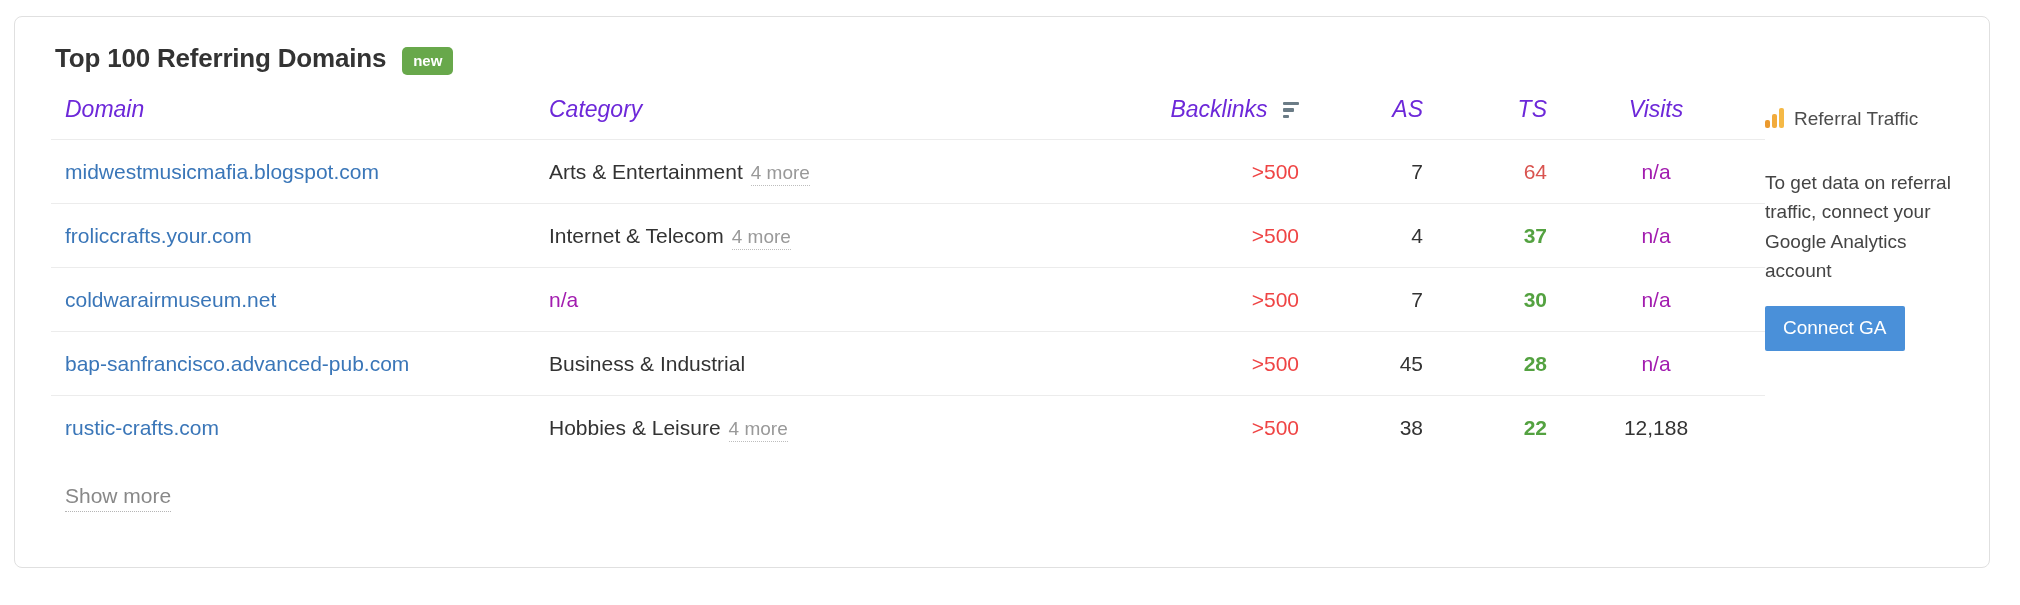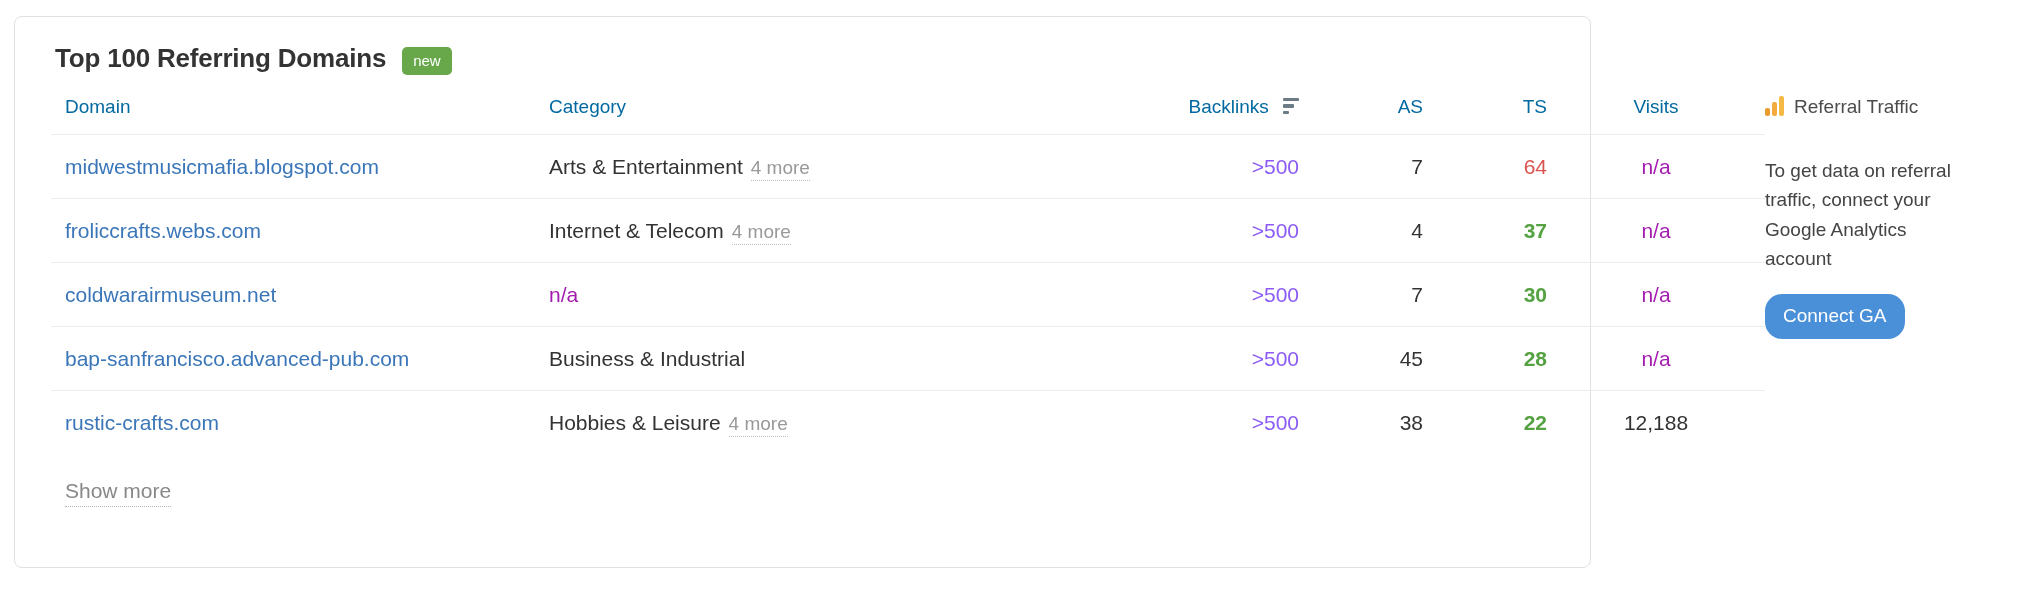--- a/index.html
+++ b/index.html
@@ -12,21 +12,21 @@
   }
   body {
     font-family: "Liberation Sans", sans-serif;
     -webkit-font-smoothing: antialiased;
   }
 
   .card {
     position: absolute;
     left: 14px;
     top: 16px;
-    width: 1577px;
+    width: 1976px;
     height: 552px;
     background: #fff;
     border: 1px solid #e0e0e0;
     border-radius: 8px;
     box-sizing: border-box;
   }
 
   
   .card-head {
     display: flex;
@@ -37,46 +37,47 @@
     font-size: 26px;
     font-weight: bold;
     color: #333333;
     letter-spacing: -0.2px;
   }
   .badge-new {
     margin-left: 16px;
     background: #68a84b;
     color: #ffffff;
     font-size: 15px;
-    font-weight: normal;
+    font-weight: bold;
     line-height: 1;
     padding: 6px 11px 7px;
     border-radius: 5px;
     position: relative;
     top: 2px;
   }
 
   
   .table-wrap {
     position: relative;
     margin-top: 22px;
   }
   table.domains {
     border-collapse: collapse;
     width: 1690px;
     margin-left: 36px;
     table-layout: fixed;
   }
   table.domains th {
-    font-size: 19px;
+    font-size: 23px;
     font-weight: normal;
-    color: #0369a1;
+    color: #6d28d9;
     padding: 0 0 16px 0;
     vertical-align: bottom;
     white-space: nowrap;
+    font-style: italic;
   }
   table.domains td {
     font-size: 21px;
     color: #333333;
     padding: 0;
     height: 63px;
     vertical-align: middle;
     border-top: 1px solid #ececec;
     white-space: nowrap;
   }
@@ -86,21 +87,21 @@
   .col-as       { width: 110px;  text-align: right; padding-right: 14px !important; }
   .col-ts       { width: 110px;  text-align: right; padding-right: 14px !important; }
   .col-visits   { width: 190px;  text-align: center; padding-right: 14px !important; }
 
   a.domain-link {
     color: #3a76b8;
     text-decoration: none;
     font-size: 21px;
   }
   a.backlinks-link {
-    color: #8b5cf6;
+    color: #ef4444;
     text-decoration: none;
     font-size: 21px;
     font-weight: normal;
   }
   .cat-name { color: #333333; }
   .cat-more {
     color: #999999;
     font-size: 19px;
     margin-left: 8px;
     border-bottom: 1px dotted #bdbdbd;
@@ -148,21 +149,21 @@
     display: block;
   }
   .ga-icon i:nth-child(1) { left: 0;   height: 8px;  background: #eb9a2e; }
   .ga-icon i:nth-child(2) { left: 7px;  height: 14px; background: #f2ab3c; }
   .ga-icon i:nth-child(3) { left: 14px; height: 20px; background: #f5b946; }
 
   
   .referral-col {
     position: absolute;
     left: 1750px;
-    top: 0;
+    top: 12px;
     width: 210px;
   }
   .referral-head {
     font-size: 19px;
     color: #4c4c4c;
     white-space: nowrap;
     padding-bottom: 16px;
   }
   .referral-body {
     padding-top: 22px;
@@ -173,21 +174,21 @@
     line-height: 1.55;
     width: 190px;
   }
   .btn-connect {
     display: inline-block;
     margin-top: 20px;
     background: #4a90d9;
     color: #ffffff;
     font-size: 19px;
     padding: 11px 18px 12px;
-    border-radius: 17px;
+    border-radius: 2px;
     border: none;
     cursor: pointer;
     font-family: "Liberation Sans", sans-serif;
   }
 
   
   .show-more-wrap {
     margin-left: 50px;
     margin-top: 25px;
   }
@@ -230,21 +231,21 @@
       <tbody id="rows-body">
           <tr>
             <td class="col-domain"><a class="domain-link" href="#">midwestmusicmafia.blogspot.com</a></td>
             <td class="col-category"><span class="cat-name">Arts &amp; Entertainment</span><span class="cat-more">4 more</span></td>
             <td class="col-backlinks"><a class="backlinks-link" href="#">&gt;500</a></td>
             <td class="col-as"><span class="as-val">7</span></td>
             <td class="col-ts"><span class="ts-high">64</span></td>
             <td class="col-visits"><span class="na">n/a</span></td>
           </tr>
           <tr>
-            <td class="col-domain"><a class="domain-link" href="#">froliccrafts.webs.com</a></td>
+            <td class="col-domain"><a class="domain-link" href="#">froliccrafts.your.com</a></td>
             <td class="col-category"><span class="cat-name">Internet &amp; Telecom</span><span class="cat-more">4 more</span></td>
             <td class="col-backlinks"><a class="backlinks-link" href="#">&gt;500</a></td>
             <td class="col-as"><span class="as-val">4</span></td>
             <td class="col-ts"><span class="ts-ok">37</span></td>
             <td class="col-visits"><span class="na">n/a</span></td>
           </tr>
           <tr>
             <td class="col-domain"><a class="domain-link" href="#">coldwarairmuseum.net</a></td>
             <td class="col-category"><span class="na">n/a</span></td>
             <td class="col-backlinks"><a class="backlinks-link" href="#">&gt;500</a></td>

